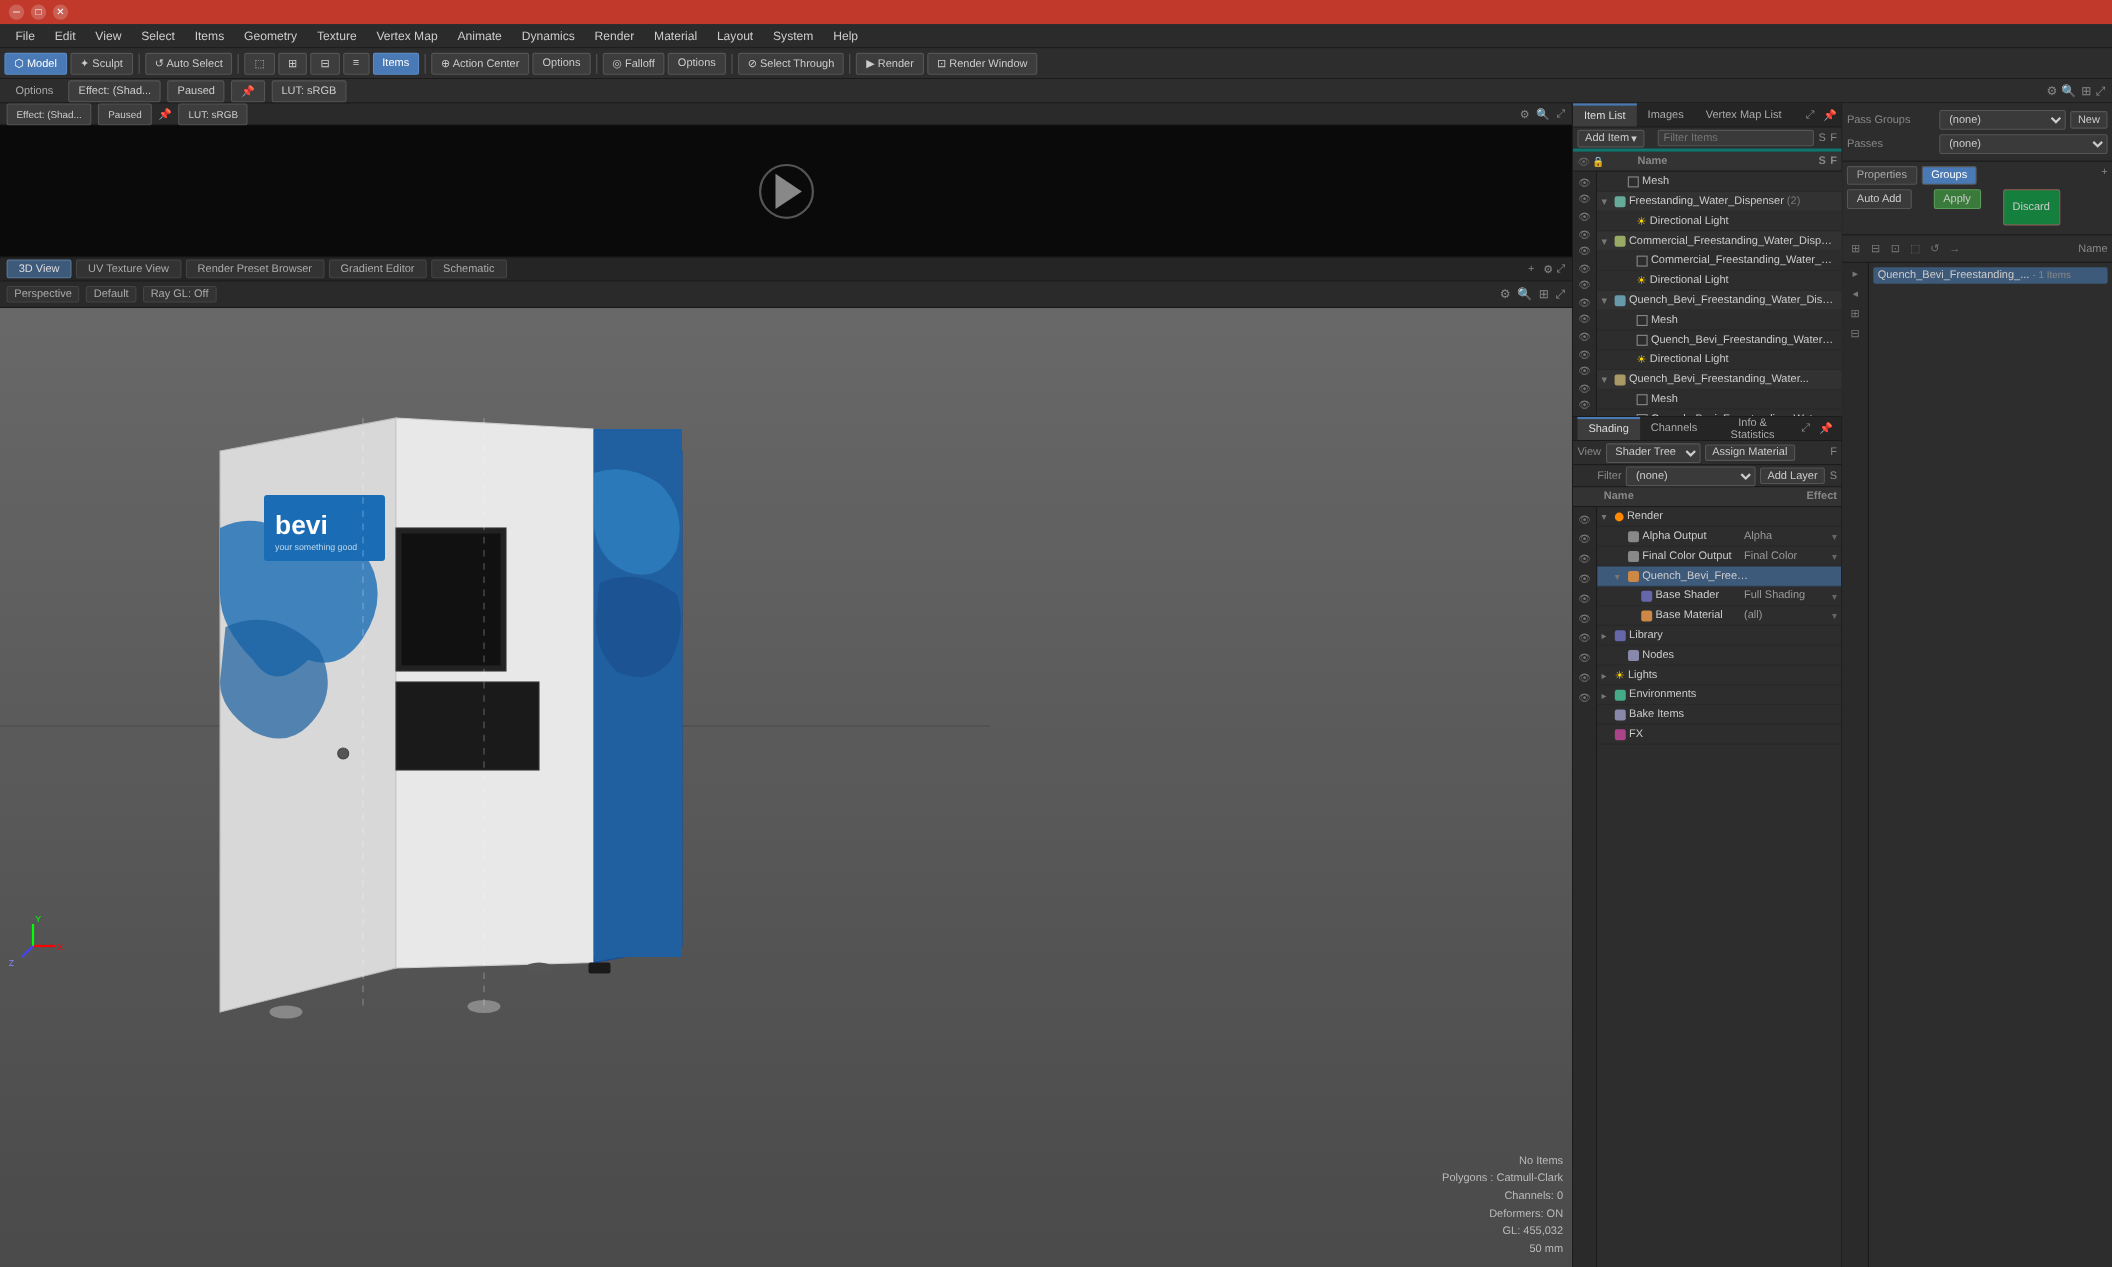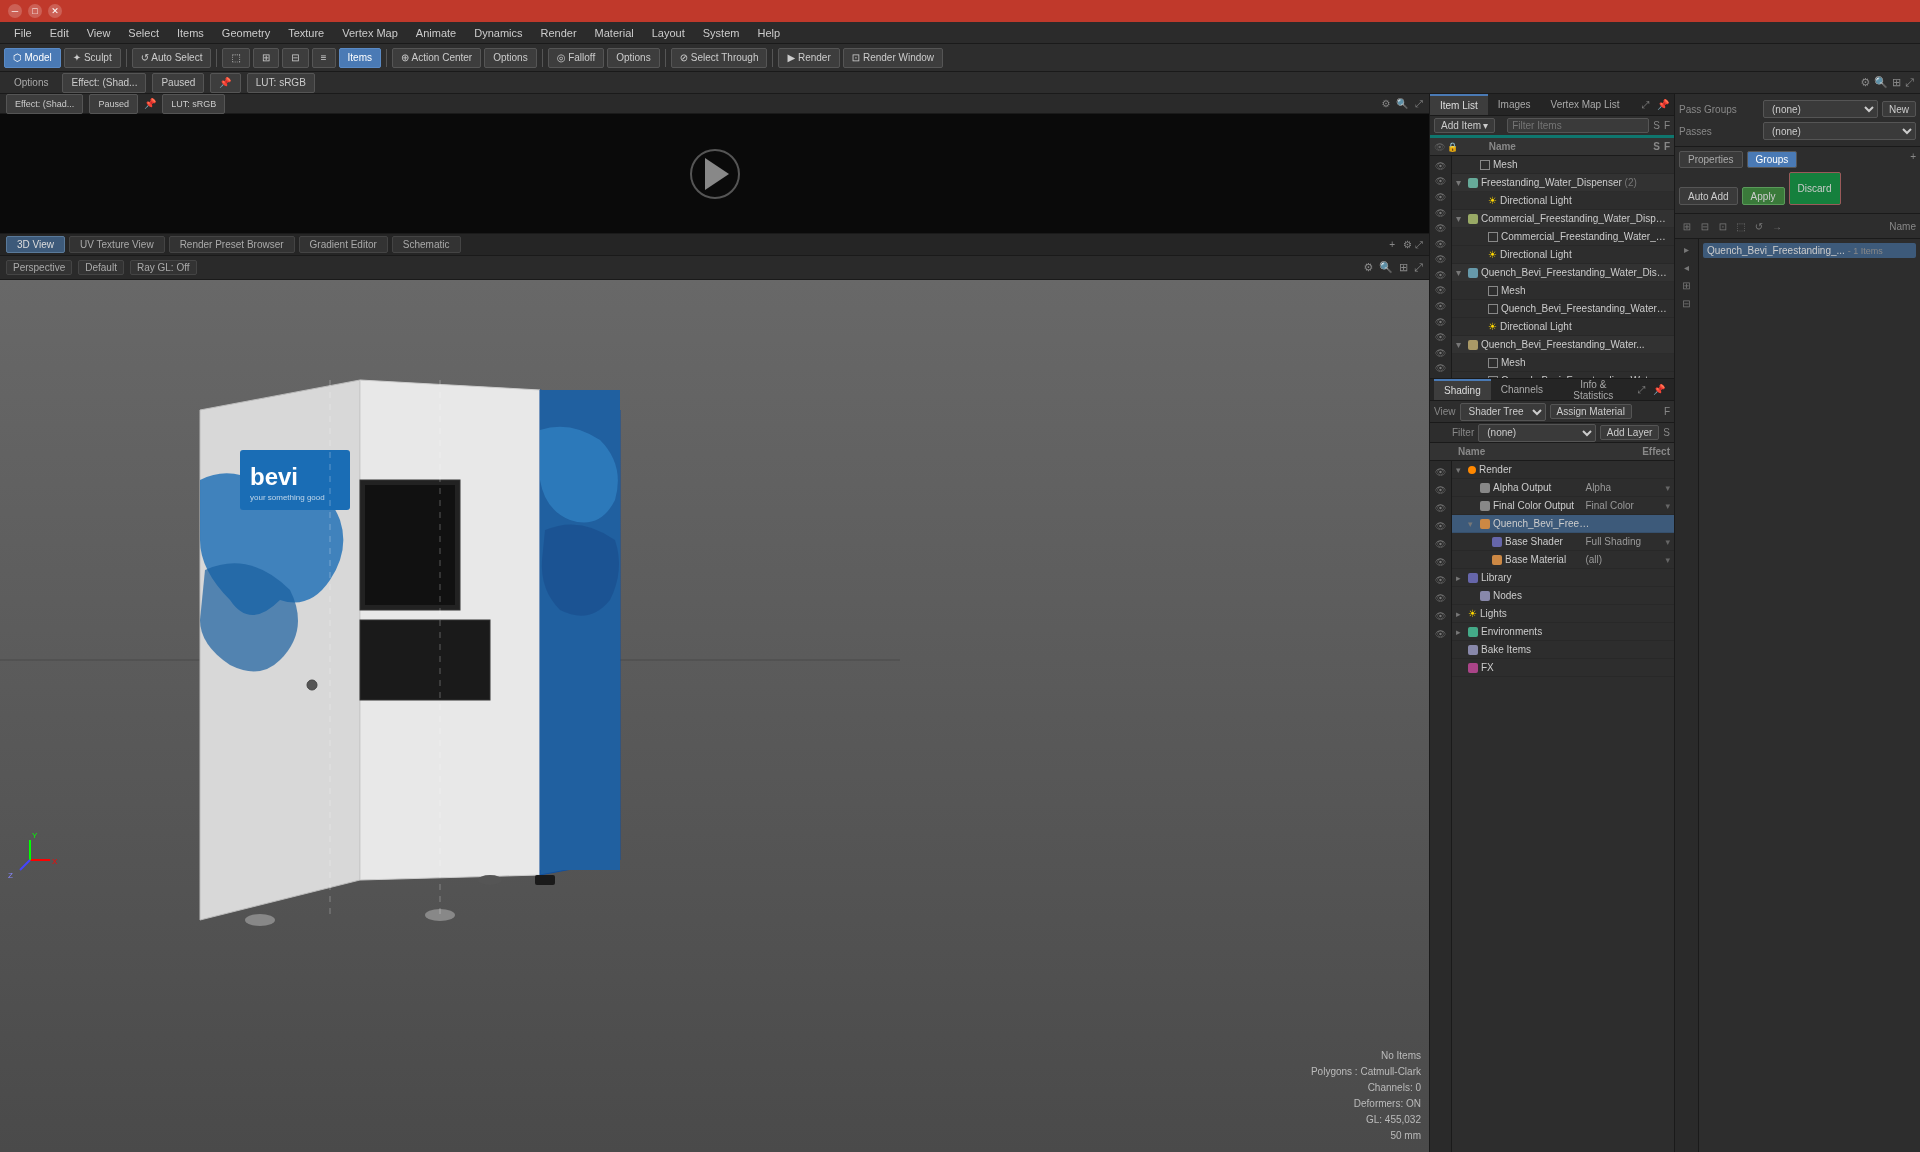--- a/index.html
+++ b/index.html
@@ -403,22 +403,22 @@
       color: #aaa;
       border-radius: 2px;
       cursor: pointer;
     }
     .prop-tab.active {
       background: #4a7ab5;
       color: #fff;
     }
     #auto-add-row {
       display: flex;
-      align-items: flex-end;
-      gap: 4px;
+      align-items: flex-start;
+      gap: 20px;
       margin-bottom: 4px;
     }
     .auto-add-btn {
       background: #3a3a3a;
       border: 1px solid #555;
       color: #ccc;
       font-size: 10px;
       padding: 1px 8px;
       border-radius: 2px;
       cursor: pointer;

